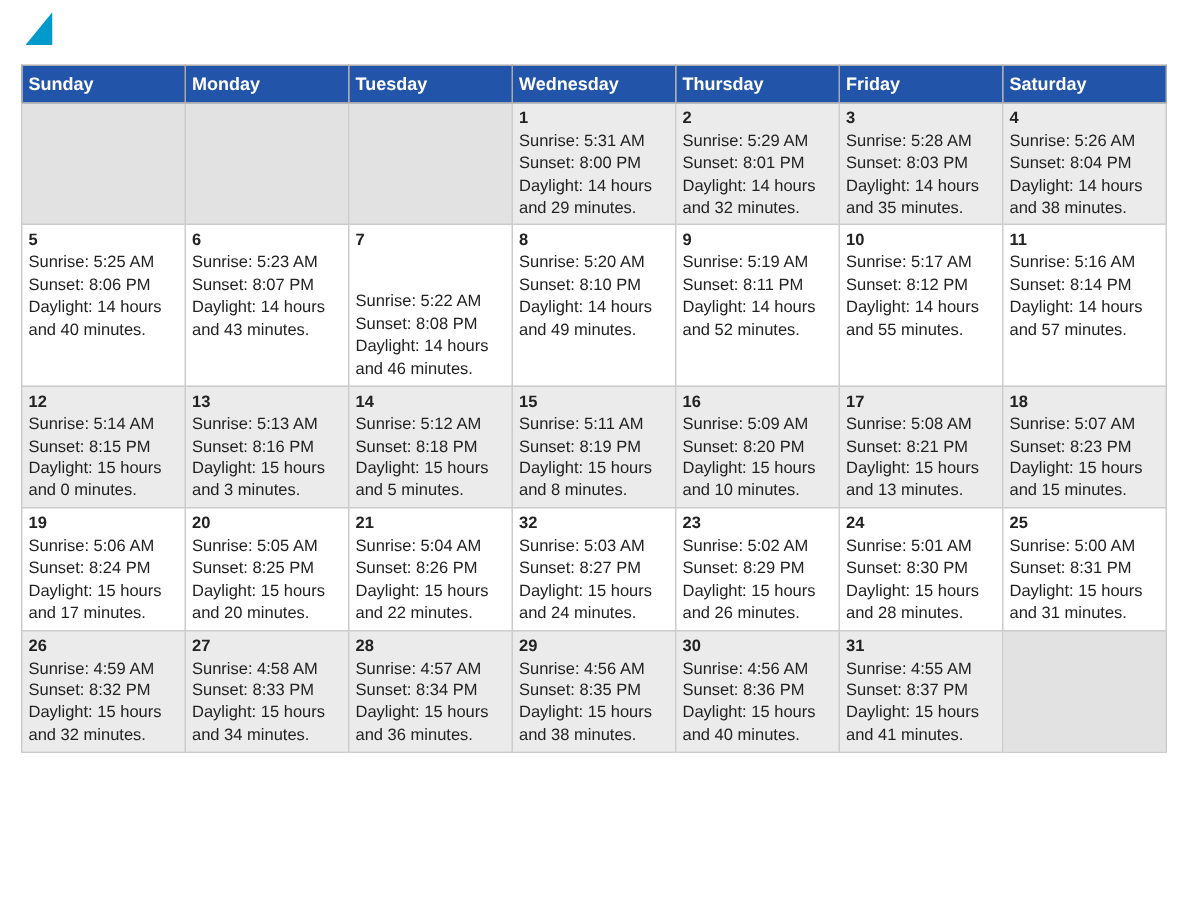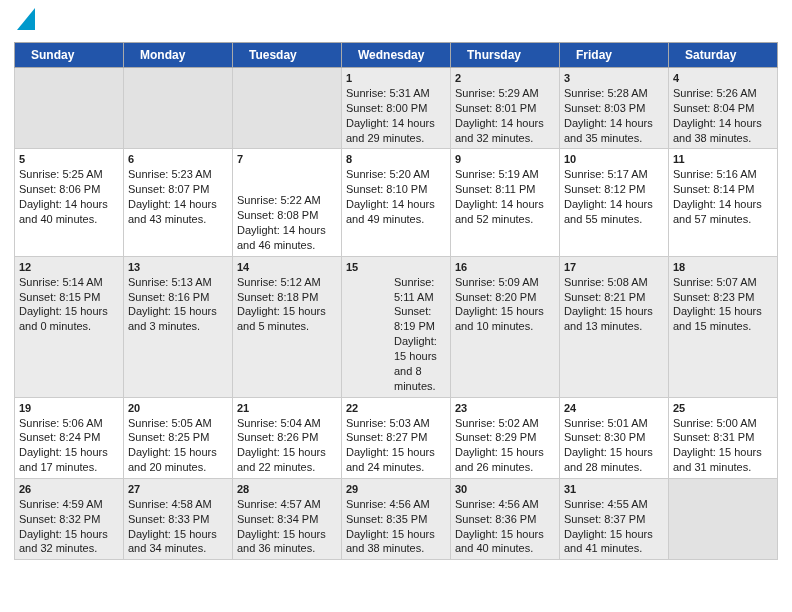--- a/index.html
+++ b/index.html
@@ -50,21 +50,21 @@
     .calendar {
       width: 100%;
       border-collapse: collapse;
       table-layout: fixed;
     }
     .calendar th {
       background: #2255aa;
       color: #fff;
       font-size: 12px;
       font-weight: bold;
-      padding: 5px 16px;
+      padding: 5px 4px;
       text-align: left;
       border: 1px solid #aaa;
     }
     .calendar td {
       border: 1px solid #ccc;
       vertical-align: top;
       padding: 4px 4px 3px 4px;
       font-size: 9.5px;
       color: #222;
       height: 78px;
@@ -232,21 +232,21 @@
           </td>
           <td>
             <span class="day-num">14</span>
             <div class="day-info" style="white-space: pre-line;">Sunrise: 5:12 AM
 Sunset: 8:18 PM
 Daylight: 15 hours
 and 5 minutes.</div>
           </td>
           <td>
             <span class="day-num">15</span>
-            <div class="day-info" style="white-space: pre-line; margin-left: 48px;">Sunrise: 5:11 AM
+            <div class="day-info" style="white-space: pre-line;">Sunrise: 5:11 AM
 Sunset: 8:19 PM
 Daylight: 15 hours
 and 8 minutes.</div>
           </td>
           <td>
             <span class="day-num">16</span>
             <div class="day-info" style="white-space: pre-line;">Sunrise: 5:09 AM
 Sunset: 8:20 PM
 Daylight: 15 hours
 and 10 minutes.</div>
@@ -282,21 +282,21 @@
 and 20 minutes.</div>
           </td>
           <td>
             <span class="day-num">21</span>
             <div class="day-info" style="white-space: pre-line;">Sunrise: 5:04 AM
 Sunset: 8:26 PM
 Daylight: 15 hours
 and 22 minutes.</div>
           </td>
           <td>
-            <span class="day-num">22</span>
+            <span class="day-num">32</span>
             <div class="day-info" style="white-space: pre-line;">Sunrise: 5:03 AM
 Sunset: 8:27 PM
 Daylight: 15 hours
 and 24 minutes.</div>
           </td>
           <td>
             <span class="day-num">23</span>
             <div class="day-info" style="white-space: pre-line;">Sunrise: 5:02 AM
 Sunset: 8:29 PM
 Daylight: 15 hours

